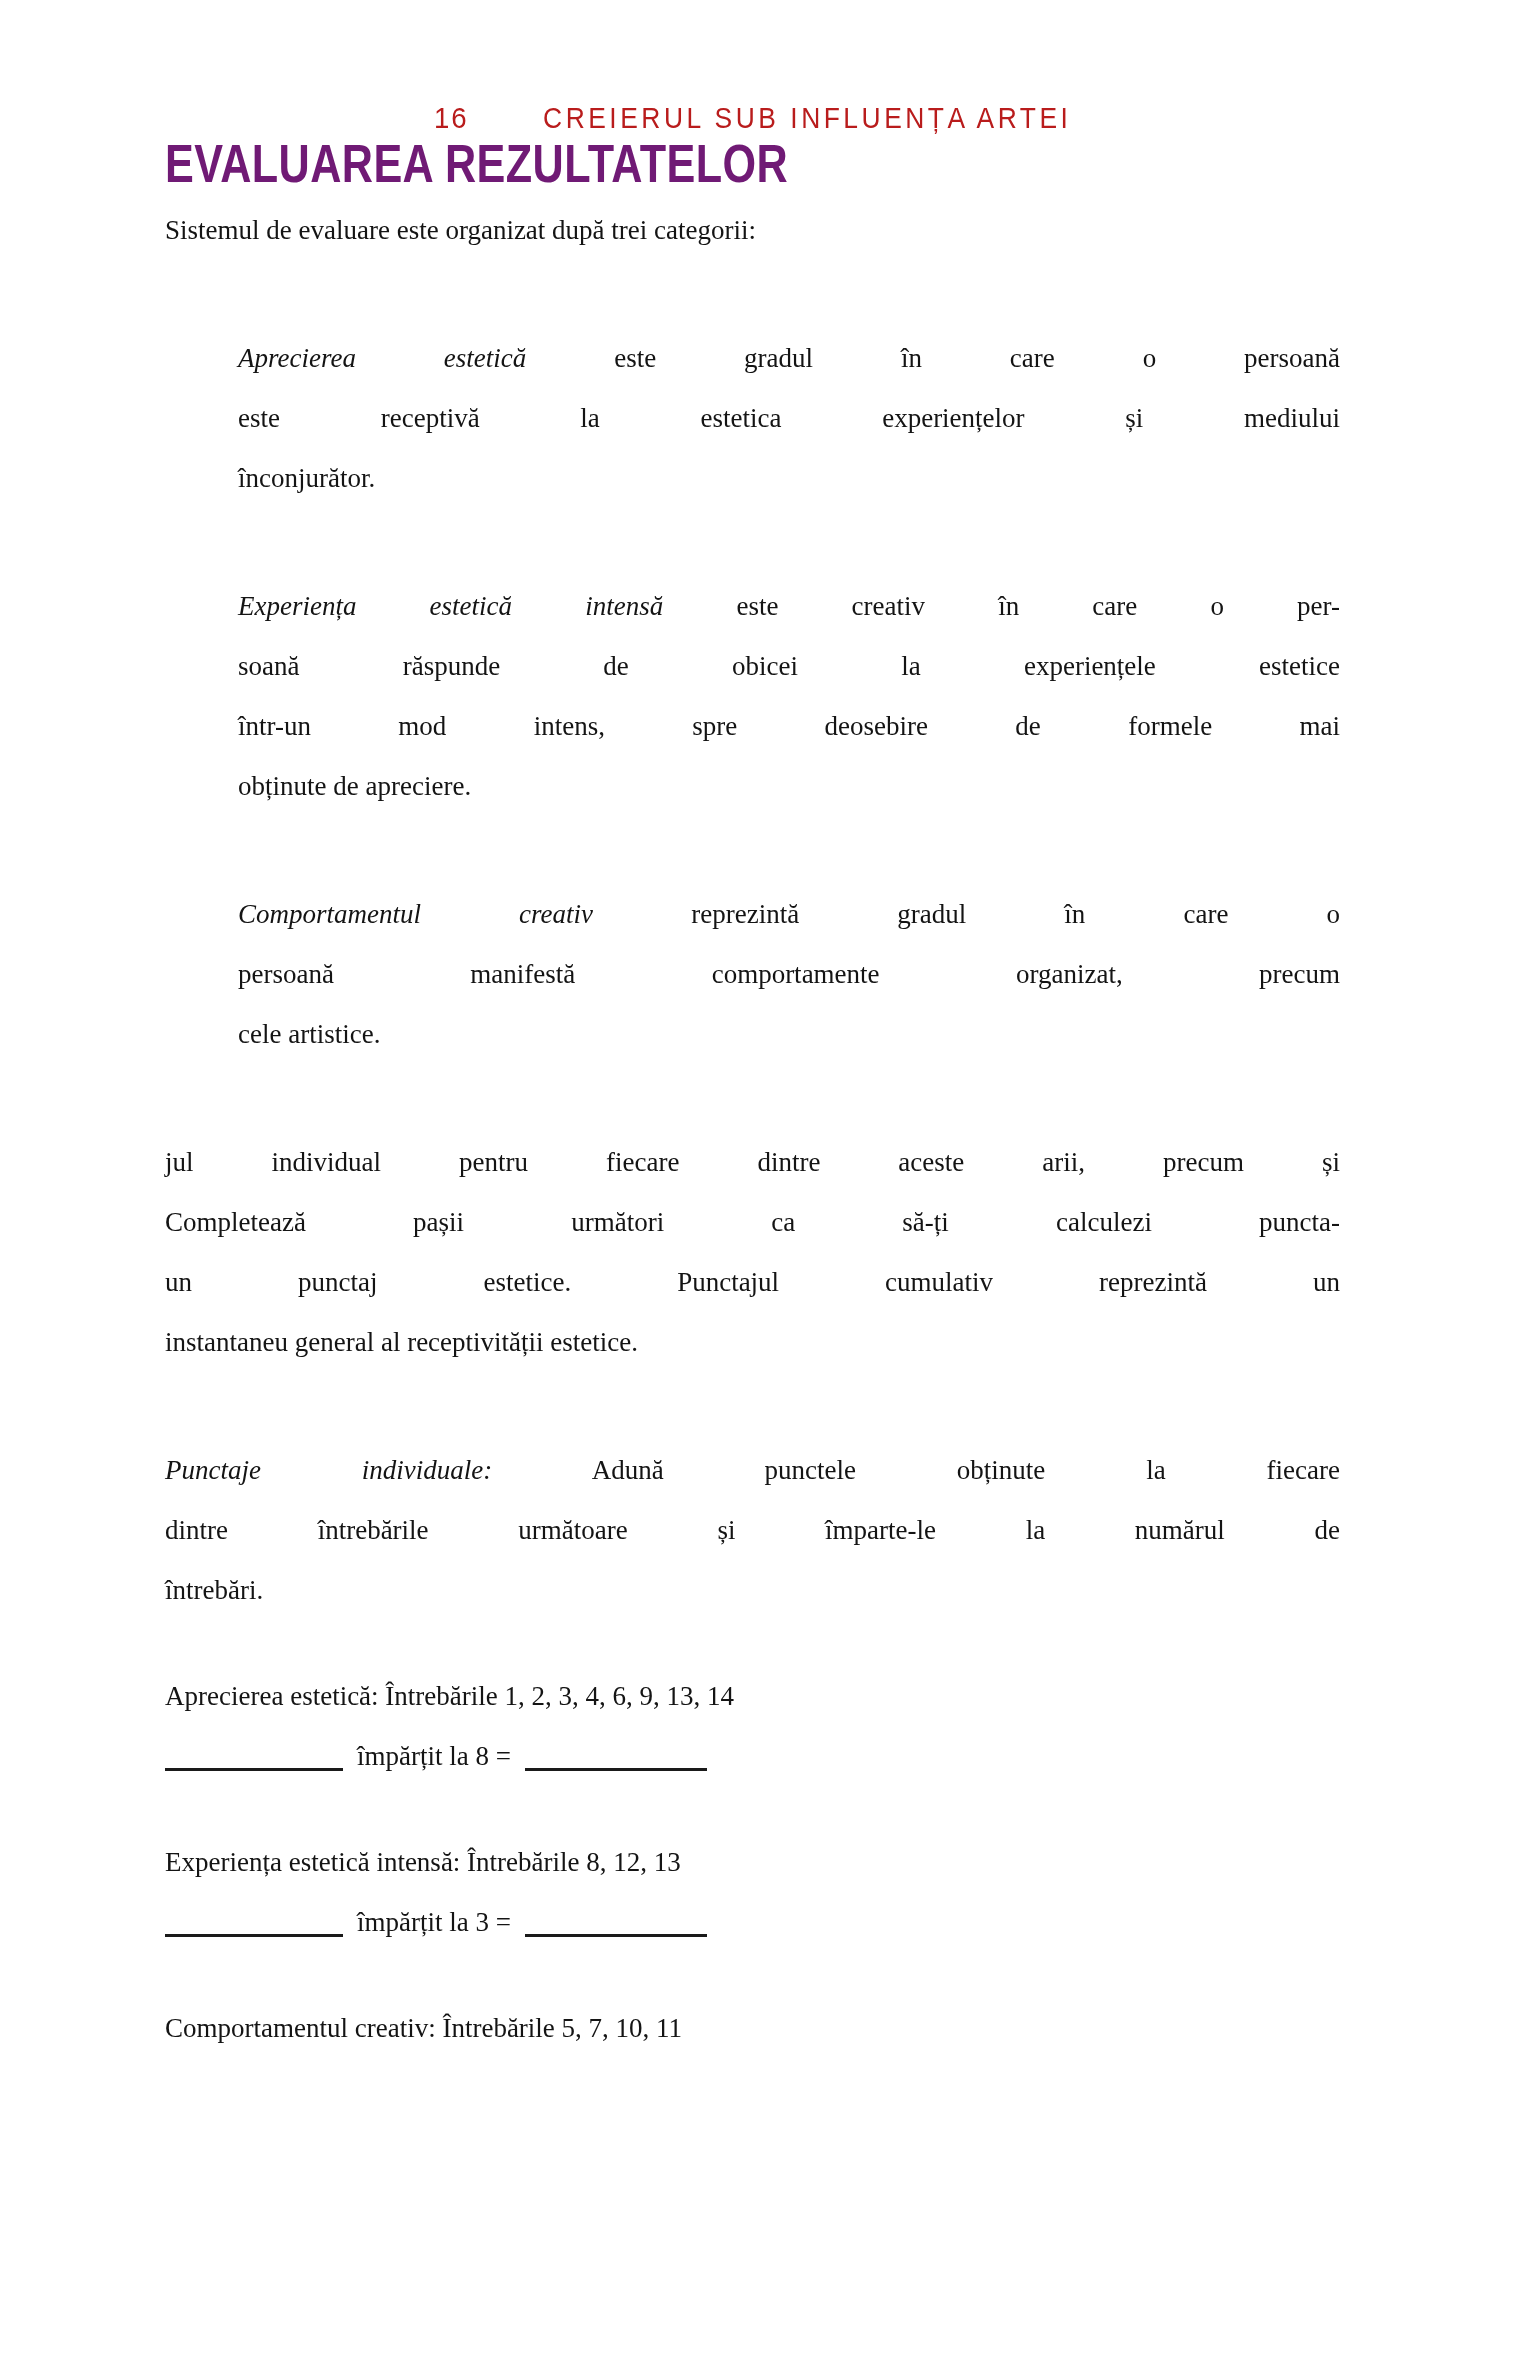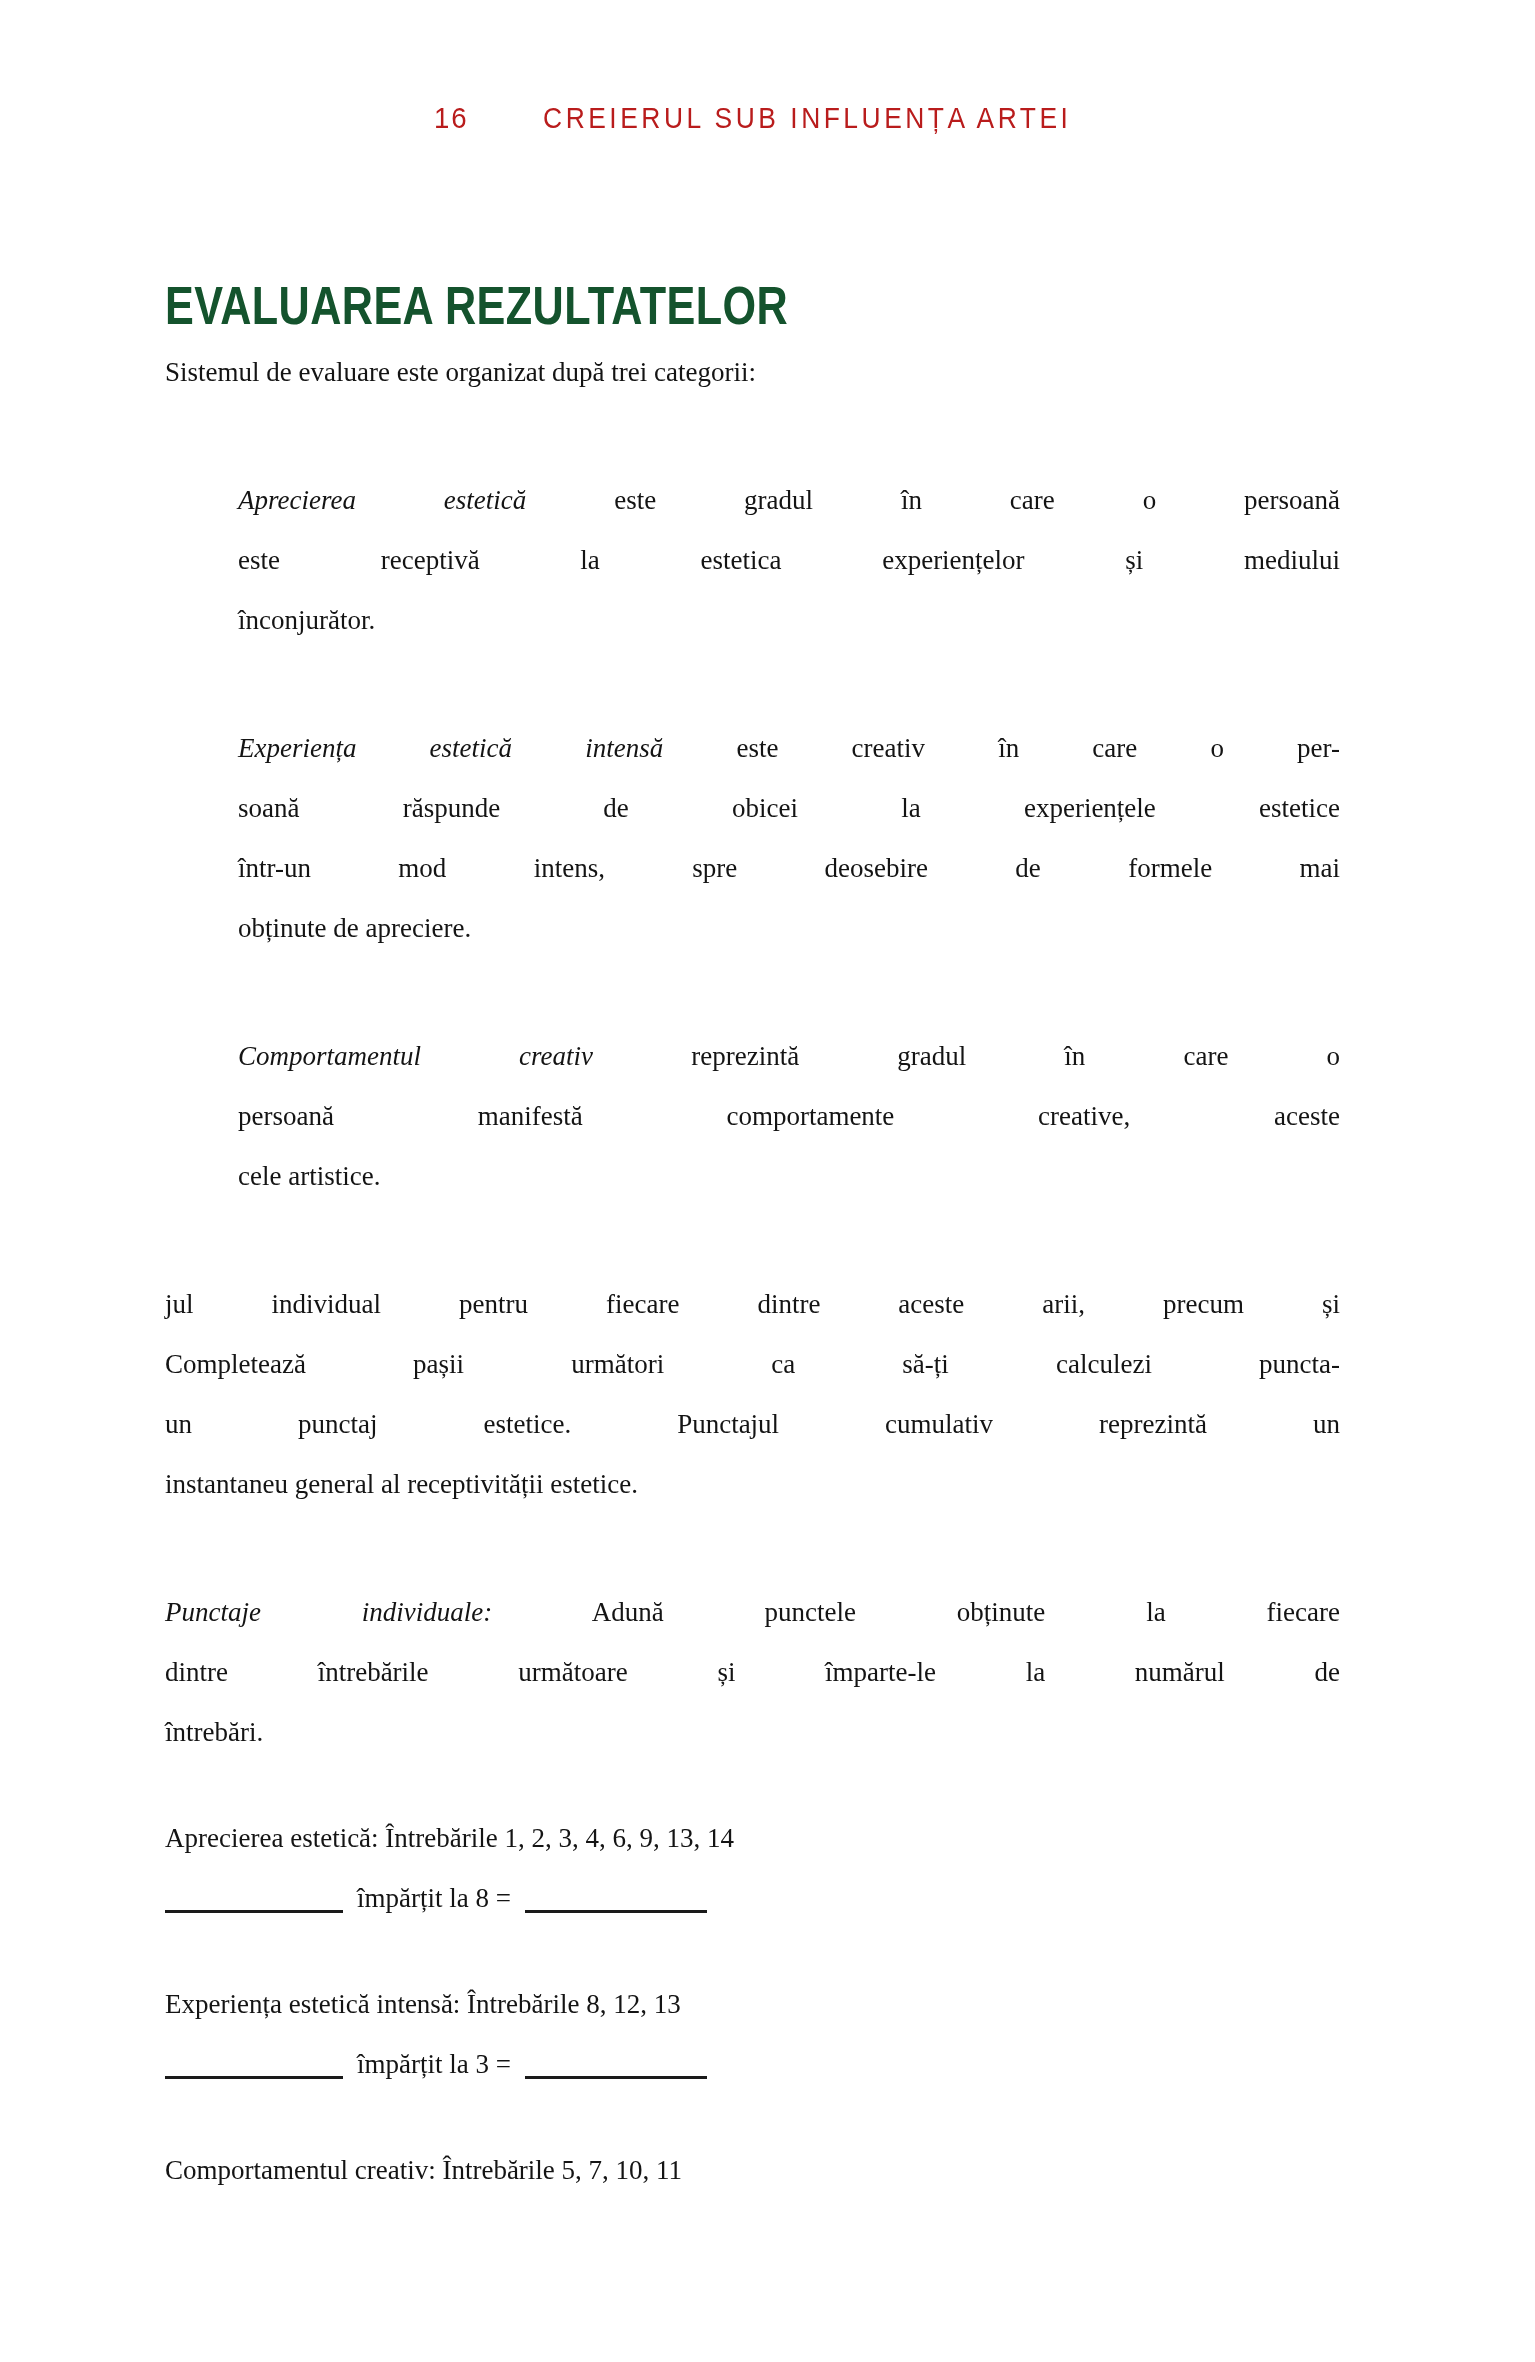--- a/index.html
+++ b/index.html
@@ -37,27 +37,26 @@
   }
   .running-title {
     display: inline-block;
     letter-spacing: 4px;
     transform: scaleX(0.88);
     transform-origin: right center;
     white-space: nowrap;
   }
   
   .section-heading {
-    margin-top: 142px;
     line-height: 54px;
     height: 54px;
     font-family: "Liberation Sans", "DejaVu Sans", sans-serif;
     font-weight: bold;
     font-size: 54px;
-    color: #14532d;
+    color: #701a75;
     white-space: nowrap;
   }
   .section-heading .condense {
     display: inline-block;
     transform: scaleX(0.80);
     transform-origin: left center;
     letter-spacing: 0.5px;
   }
   
   .bodytext {
@@ -127,21 +126,21 @@
         <div class="line"><span>înconjurător.</span></div>
       </div>
     <div class="para indent">
         <div class="line j"><span class="it">Experiența estetică intensă</span><span> este creativ în care o per-</span></div>
         <div class="line j"><span>soană răspunde de obicei la experiențele estetice</span></div>
         <div class="line j"><span>într-un mod intens, spre deosebire de formele mai</span></div>
         <div class="line"><span>obținute de apreciere.</span></div>
       </div>
     <div class="para indent">
         <div class="line j"><span class="it">Comportamentul creativ</span><span> reprezintă gradul în care o</span></div>
-        <div class="line j"><span>persoană manifestă comportamente creative, aceste</span></div>
+        <div class="line j"><span>persoană manifestă comportamente organizat, precum</span></div>
         <div class="line"><span>cele artistice.</span></div>
       </div>
 
     <div class="para">
         <div class="line j"><span>jul individual pentru fiecare dintre aceste arii, precum și</span></div>
         <div class="line j"><span>Completează pașii următori ca să-ți calculezi puncta-</span></div>
         <div class="line j"><span>un punctaj estetice. Punctajul cumulativ reprezintă un</span></div>
         <div class="line"><span>instantaneu general al receptivității estetice.</span></div>
       </div>
     <div class="para">

